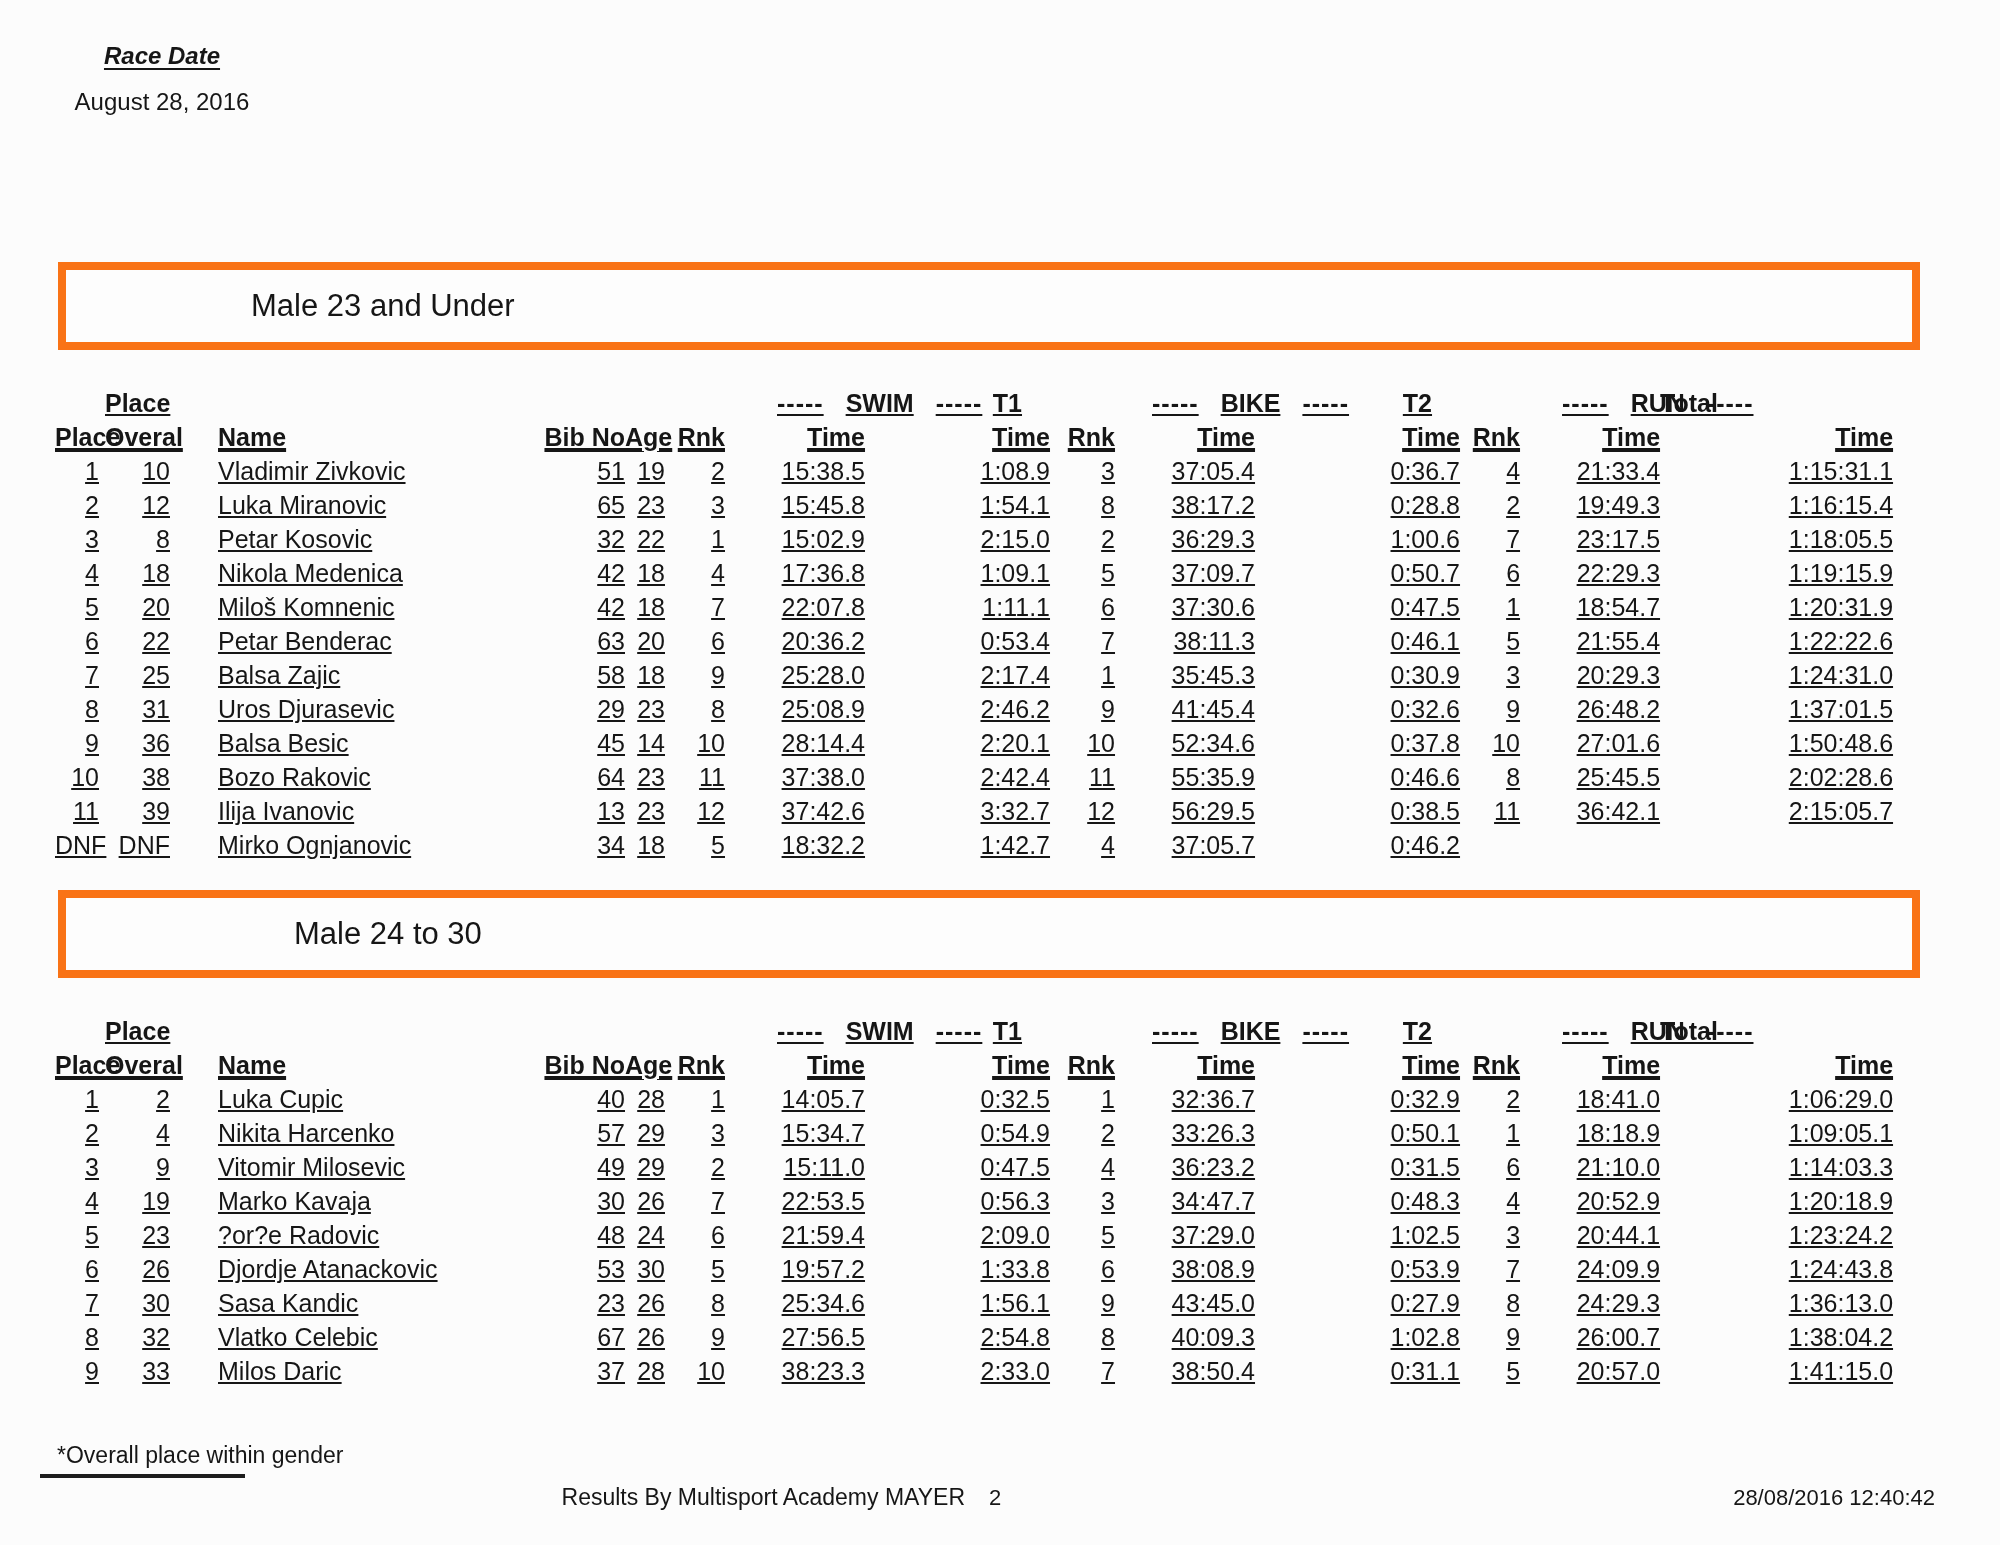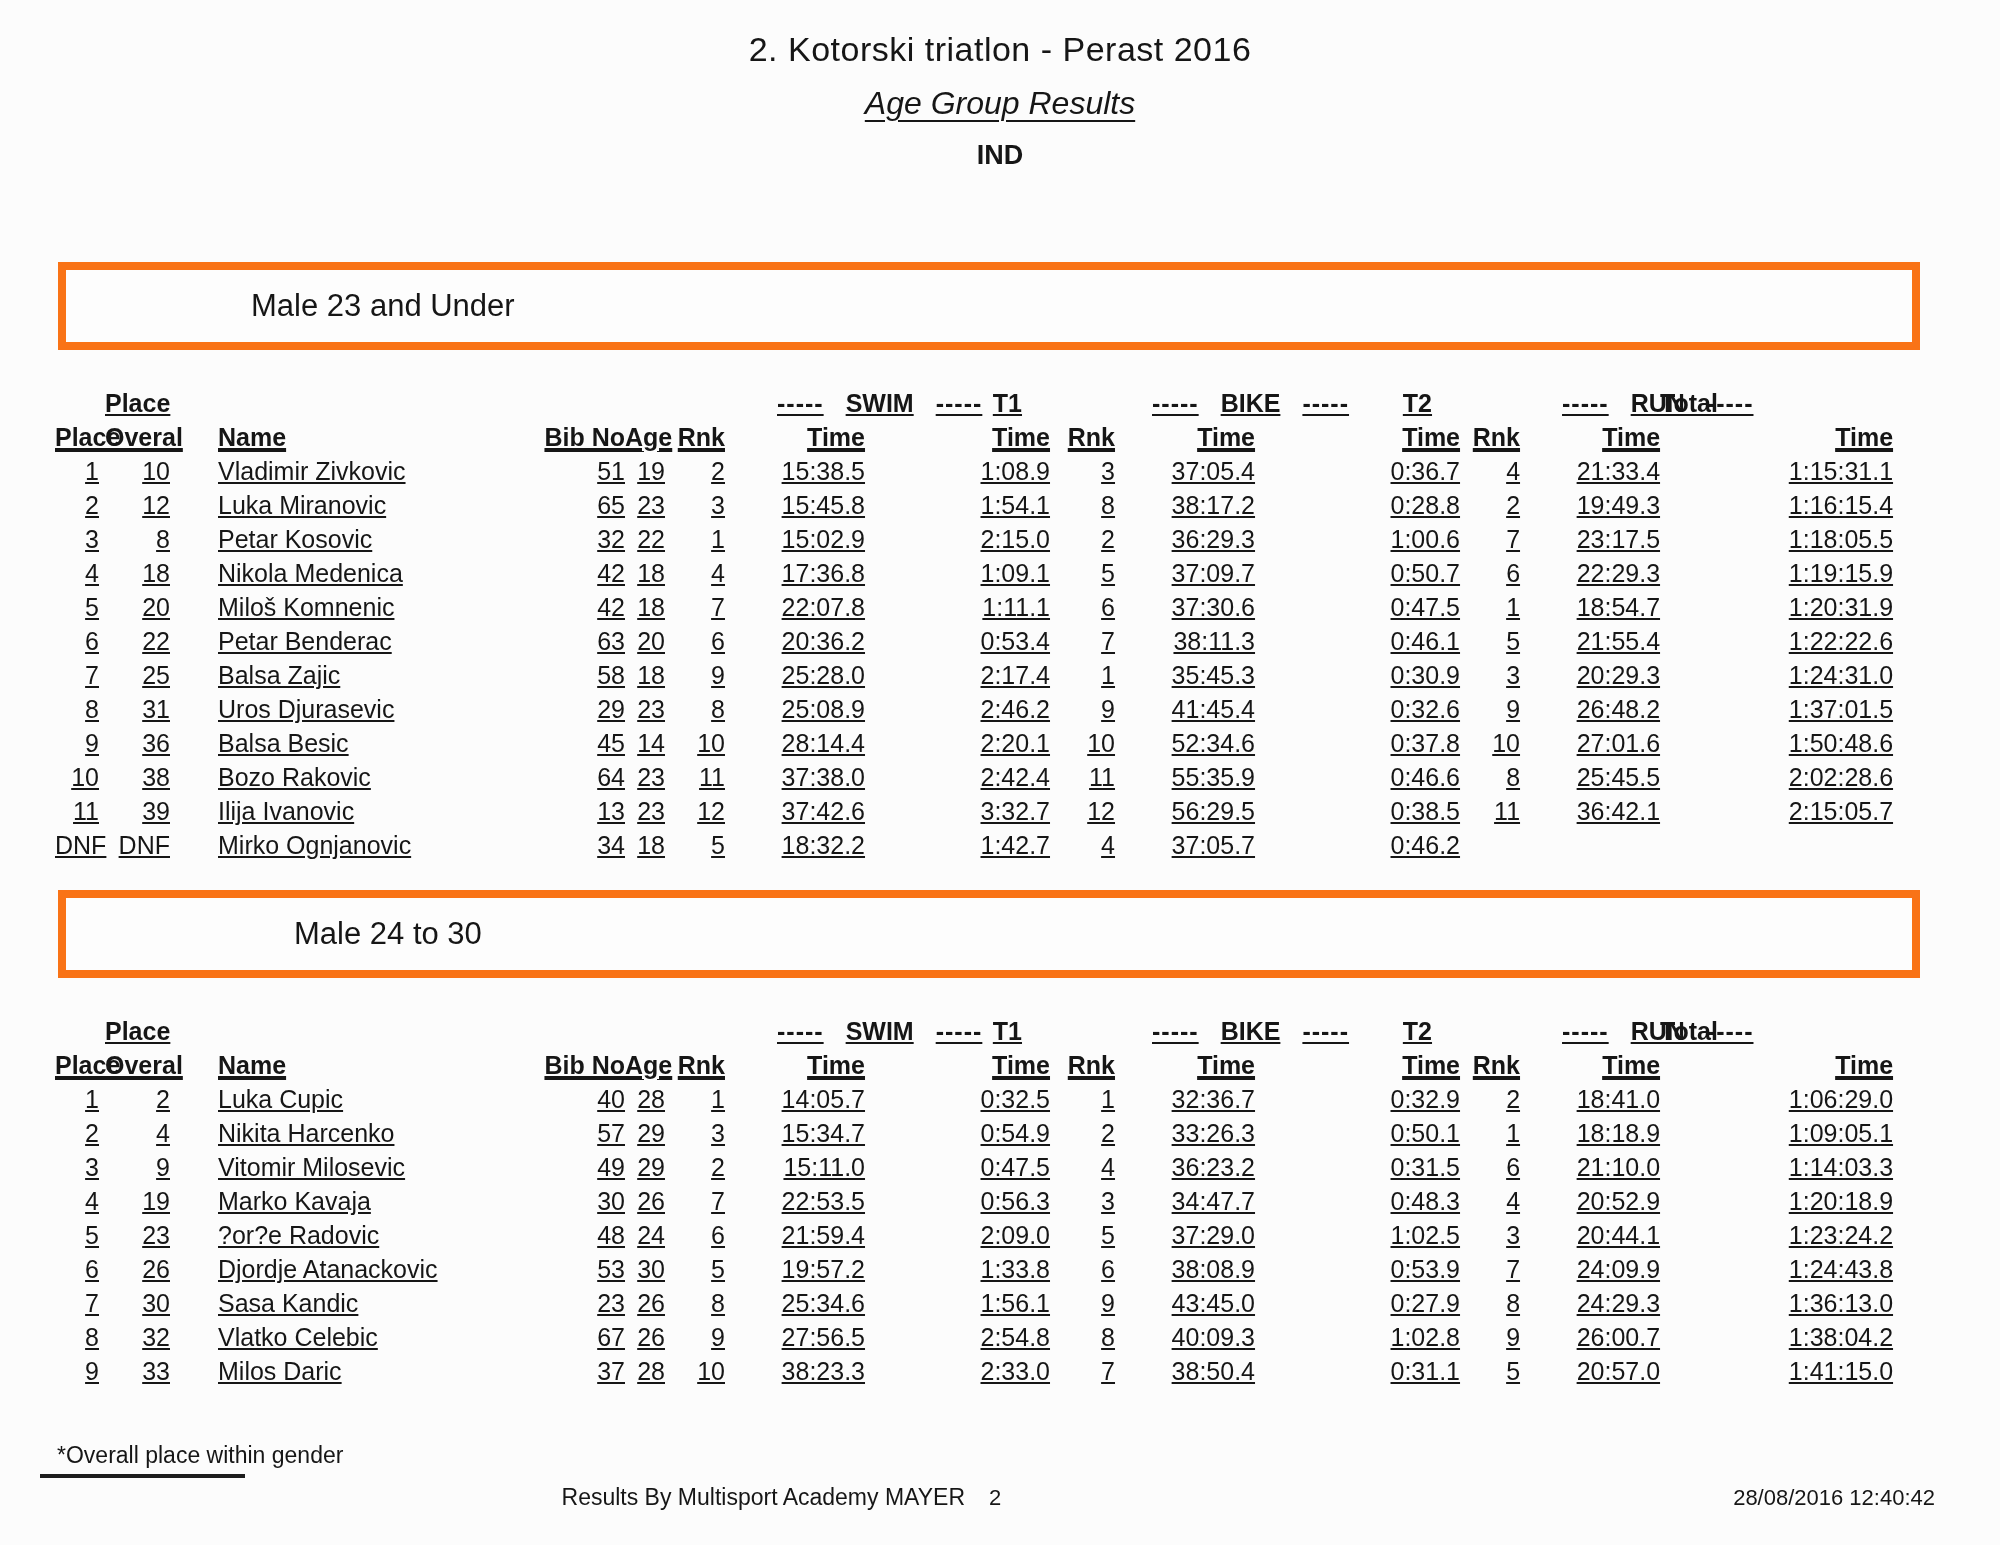--- a/index.html
+++ b/index.html
@@ -126,26 +126,25 @@
   }
   .footer-left  { flex: 1; text-align: right; }
   .footer-page  { flex: 0 0 auto; width: 60px; text-align: center; font-size: 22px; }
   .footer-right { flex: 1; text-align: right; font-size: 22px; }
 </style>
 </head>
 <body>
 
 <div class="page">
 
-
-  <div class="title-block">
-    <div class="doc-title">2. Kotorski triatlon - Perast 2016</div>
-    <div class="doc-subtitle">Age Group Results</div>
-    <div class="doc-category">IND</div>
+  <div class="race-date-block">
+    <div class="race-date-label">Race Date</div>
+    <div class="race-date-value">August 28, 2016</div>
   </div>
+
 
   <div class="content">
 
     <section class="group-section">
       <div class="group-box">
         <span class="group-title">Male 23 and Under</span>
       </div>
       <table class="results">
         <colgroup>
           <col style="width:50px">

